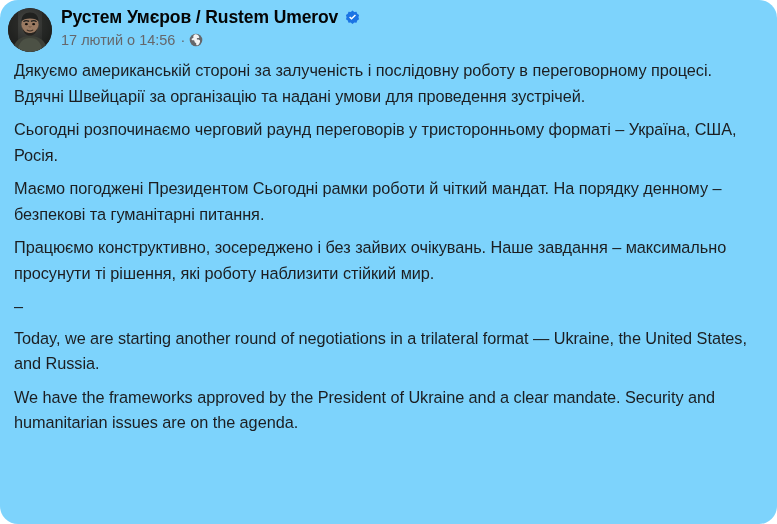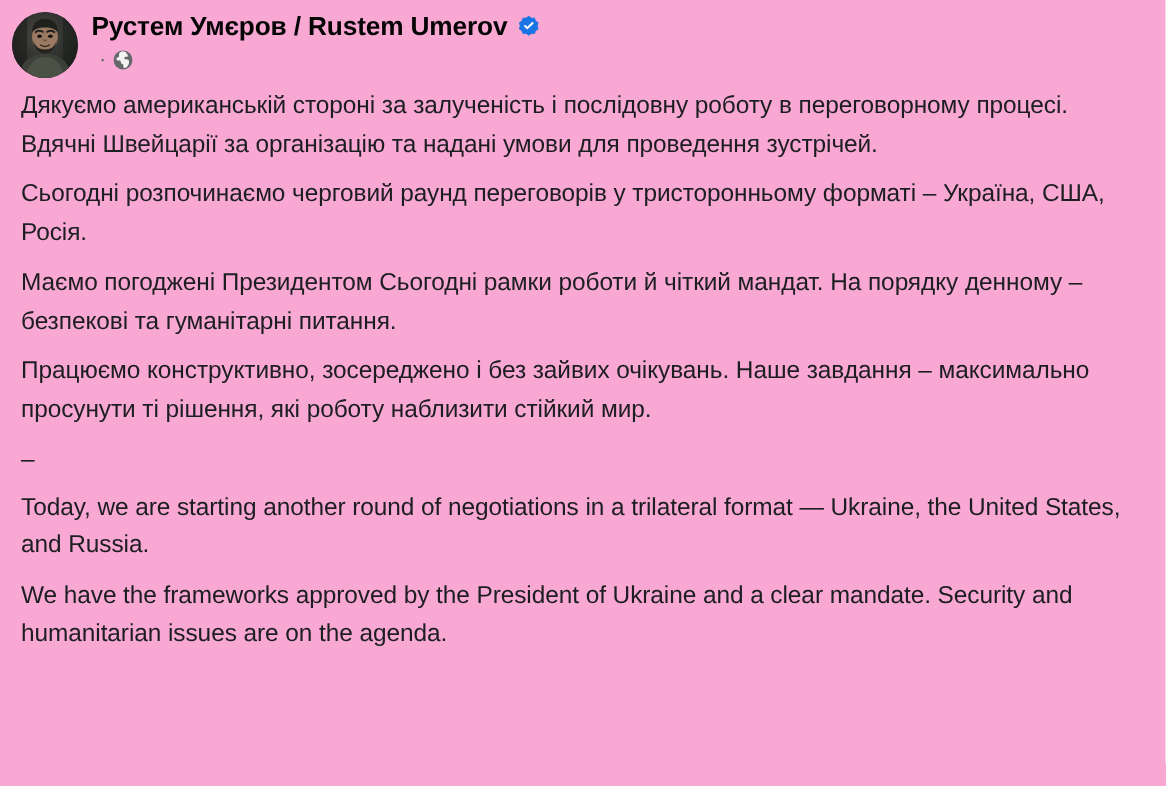--- a/index.html
+++ b/index.html
@@ -11,23 +11,24 @@
     width: 777px;
     height: 524px;
     overflow: hidden;
     font-family: "Liberation Sans", sans-serif;
     -webkit-font-smoothing: antialiased;
   }
 
   .post {
     width: 777px;
     height: 524px;
-    background: #f9a8d4;
+    background: #7dd3fc;
     box-sizing: border-box;
     position: relative;
+    border-radius: 18px;
   }
 
   
   .post-header {
     display: flex;
     align-items: flex-start;
     padding: 8px 0 0 8px;
     height: 50px;
     box-sizing: border-box;
   }
@@ -165,20 +166,21 @@
         <span class="author-name">Рустем Умєров / Rustem Umerov</span>
         <span class="verified-badge">
           <svg viewBox="0 0 16 16" xmlns="http://www.w3.org/2000/svg" aria-hidden="true">
             <path fill="#1b74e4" d="M8 0.6 L9.9 2.0 L12.25 1.9 L13.05 4.1 L15.0 5.45 L14.35 7.7 L15.0 9.95 L13.05 11.3 L12.25 13.5 L9.9 13.4 L8 14.8 L6.1 13.4 L3.75 13.5 L2.95 11.3 L1.0 9.95 L1.65 7.7 L1.0 5.45 L2.95 4.1 L3.75 1.9 L6.1 2.0 Z"></path>
             <path fill="#ffffff" d="M6.95 10.35 L4.4 7.9 L5.45 6.85 L6.95 8.3 L10.6 4.8 L11.65 5.85 Z"></path>
           </svg>
         </span>
       </div>
 
       <div class="meta-row">
+        <span class="post-date">17 лютий о 14:56</span>
         <span class="meta-dot">·</span>
         <span class="globe-icon">
           <svg viewBox="0 0 16 16" xmlns="http://www.w3.org/2000/svg" aria-hidden="true">
             <circle cx="8" cy="8" r="7.2" fill="#65676b"></circle>
             <path fill="#ffffff" d="M8 1.4 C6.6 1.4 5.4 2.2 5.0 3.3 C4.7 4.2 5.3 4.6 5.0 5.4 C4.7 6.1 3.6 6.0 3.1 6.6 C2.6 7.2 3.2 8.0 3.9 8.3 C4.7 8.6 5.3 8.2 5.9 8.6 C6.5 9.0 6.2 9.9 6.6 10.5 C7.0 11.1 7.9 11.0 8.2 11.6 C8.5 12.2 8.0 13.0 8.4 13.6 C8.9 14.4 10.2 14.0 10.9 13.3 C12.1 12.2 12.8 10.5 12.6 8.9 C12.5 8.0 12.0 7.8 11.4 7.6 C10.6 7.3 9.8 7.7 9.2 7.3 C8.7 6.9 9.0 6.1 9.6 5.8 C10.2 5.5 11.0 5.8 11.5 5.4 C12.0 5.0 11.7 4.2 11.2 3.6 C10.4 2.2 9.3 1.4 8 1.4 Z" opacity="0.92"></path>
           </svg>
         </span>
       </div>
 
     </div>

